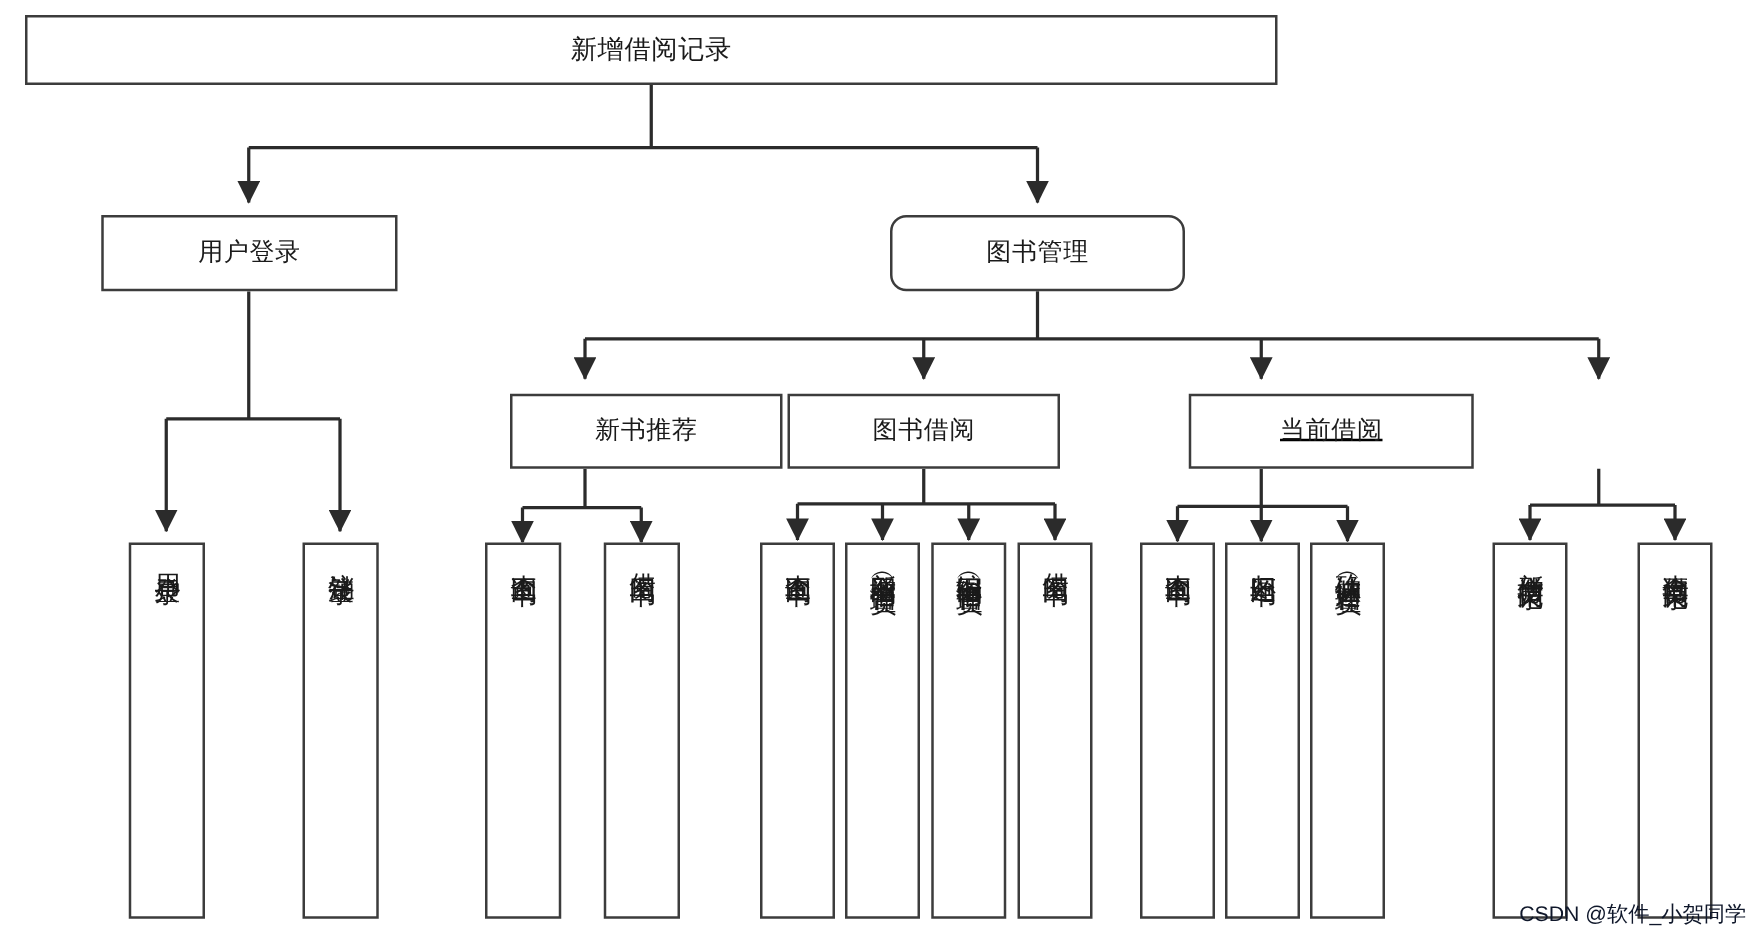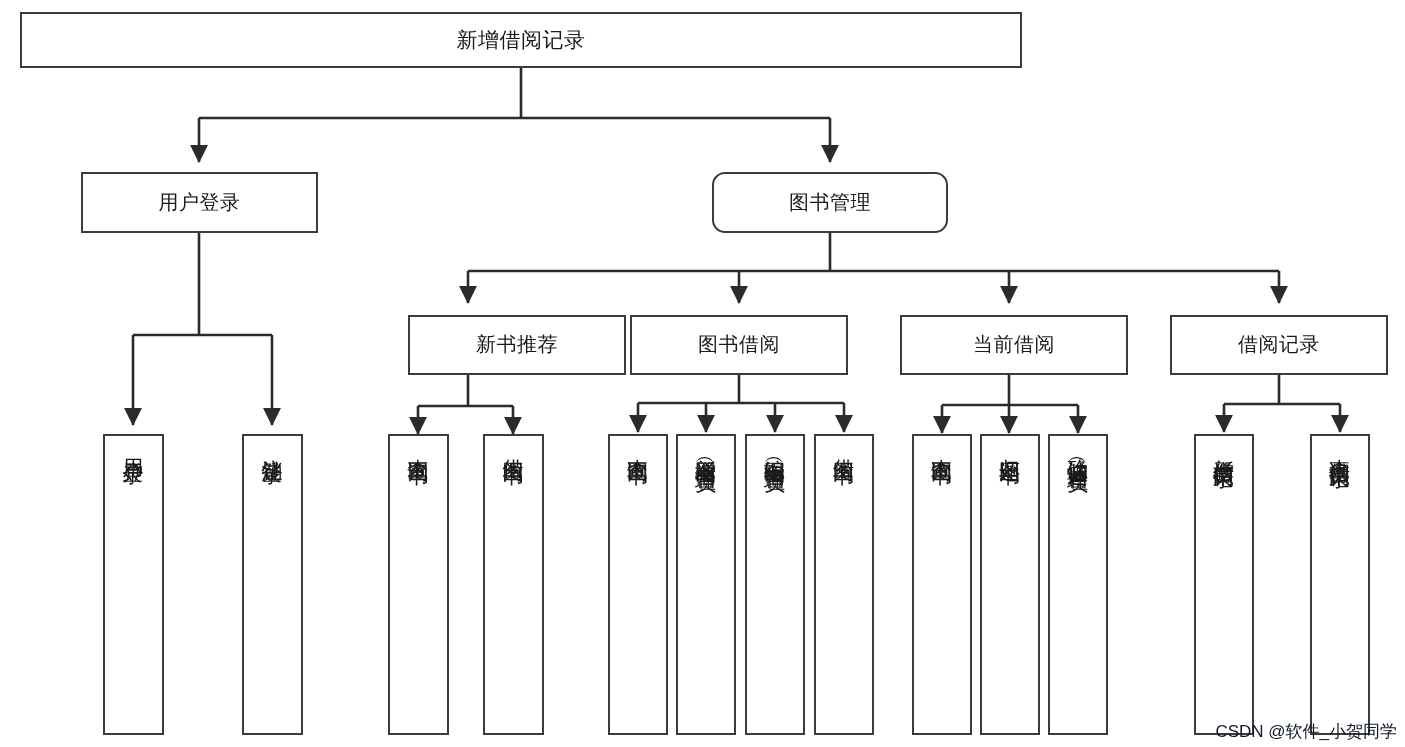--- a/index.html
+++ b/index.html
@@ -133,25 +133,22 @@
   <div class="node-box node-l1" style="left:712px; top:172px; width:236px; height:61px;border-radius:13px;">
     <span class="node-label">图书管理</span>
   </div>
 
   <div class="node-box node-l2" style="left:360px; top:315px; width:218px; height:60px;margin-left:48px;">
     <span class="node-label">新书推荐</span>
   </div>
   <div class="node-box node-l2" style="left:630px; top:315px; width:218px; height:60px;">
     <span class="node-label">图书借阅</span>
   </div>
-  <div class="node-box node-l2" style="left:900px; top:315px; width:228px; height:60px;">
+  <div class="node-box node-l2" style="left:951px; top:315px; width:228px; height:60px;text-decoration:underline;">
     <span class="node-label">当前借阅</span>
-  </div>
-  <div class="node-box node-l2" style="left:1170px; top:315px; width:218px; height:60px;">
-    <span class="node-label">借阅记录</span>
   </div>
 
   <div class="node-box node-leaf" style="left:103px; top:434px; width:61px; height:301px;">
     <span class="node-label">用户登录</span>
   </div>
   <div class="node-box node-leaf" style="left:242px; top:434px; width:61px; height:301px;">
     <span class="node-label">注销登录</span>
   </div>
 
   <div class="node-box node-leaf" style="left:388px; top:434px; width:61px; height:301px;">

